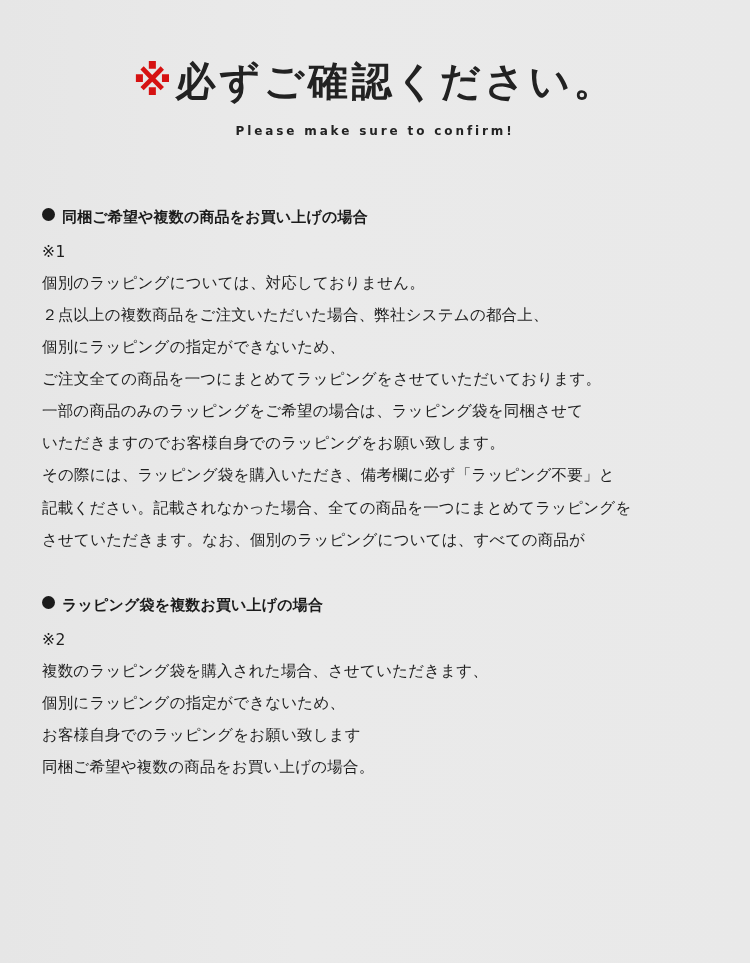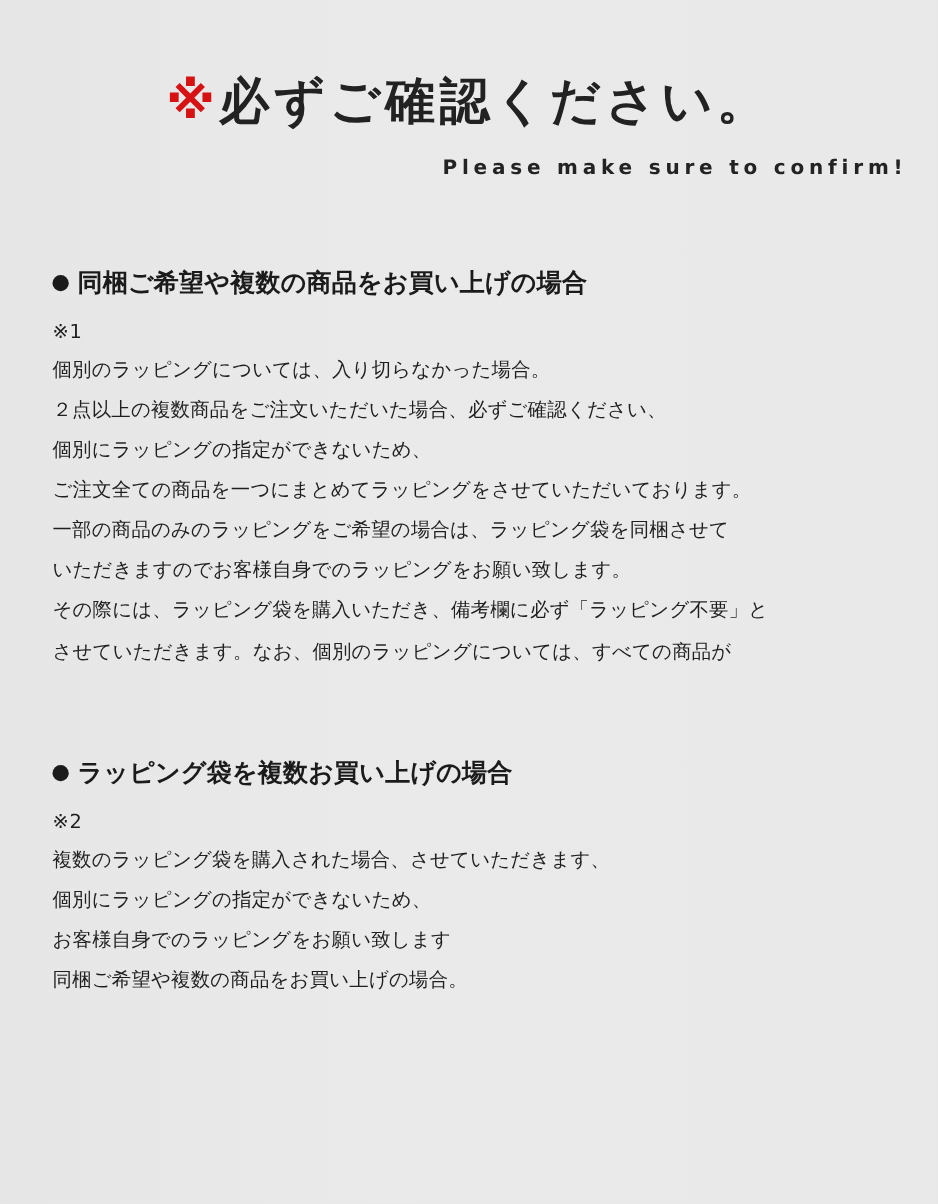--- a/index.html
+++ b/index.html
@@ -37,45 +37,44 @@
     line-height: 1.25;
     margin: 0;
     white-space: nowrap;
   }
   .headline .mark {
     color: #d61212;
   }
   .subhead {
     margin: 18px 0 0 0;
     font-family: "DejaVu Sans", sans-serif;
-    font-size: 16px;
+    font-size: 12px;
     font-weight: 700;
     letter-spacing: 0.24em;
     color: #232323;
-    text-align: right;
   }
 
   
   .content {
     margin-top: 70px;
     padding-left: 18px;
     padding-right: 10px;
   }
   .section + .section {
-    margin-top: 68px;
+    margin-top: 40px;
   }
   .section-title {
     font-family: "DejaVu Sans", sans-serif;
-    font-size: 20px;
+    font-size: 15px;
     font-weight: 700;
     color: #1b1b1b;
     letter-spacing: 0.01em;
     margin: 0 0 16px 0;
     display: flex;
-    align-items: center;
+    align-items: flex-start;
   }
   .bullet {
     display: inline-block;
     width: 13px;
     height: 13px;
     border-radius: 50%;
     background: #1b1b1b;
     margin-right: 7px;
     flex: 0 0 auto;
   }
@@ -111,27 +110,28 @@
 
   <div class="content">
 
     <div class="section">
       <h2 class="section-title">
         <span class="bullet"></span>
         <span>同梱ご希望や複数の商品をお買い上げの場合</span>
       </h2>
       <p class="note-ref">※1</p>
       <p class="para">
-        <span class="ln">個別のラッピングについては、入り切らなかった場合。</span>
-        <span class="ln">２点以上の複数商品をご注文いただいた場合、必ずご確認ください、</span>
+        <span class="ln">個別のラッピングについては、対応しておりません。</span>
+        <span class="ln">２点以上の複数商品をご注文いただいた場合、弊社システムの都合上、</span>
         <span class="ln">個別にラッピングの指定ができないため、</span>
         <span class="ln">ご注文全ての商品を一つにまとめてラッピングをさせていただいております。</span>
         <span class="ln">一部の商品のみのラッピングをご希望の場合は、ラッピング袋を同梱させて</span>
         <span class="ln">いただきますのでお客様自身でのラッピングをお願い致します。</span>
         <span class="ln">その際には、ラッピング袋を購入いただき、備考欄に必ず「ラッピング不要」と</span>
+        <span class="ln">記載ください。記載されなかった場合、全ての商品を一つにまとめてラッピングを</span>
         <span class="ln">させていただきます。なお、個別のラッピングについては、すべての商品が</span>
       </p>
     </div>
 
     <div class="section">
       <h2 class="section-title">
         <span class="bullet"></span>
         <span>ラッピング袋を複数お買い上げの場合</span>
       </h2>
       <p class="note-ref">※2</p>

